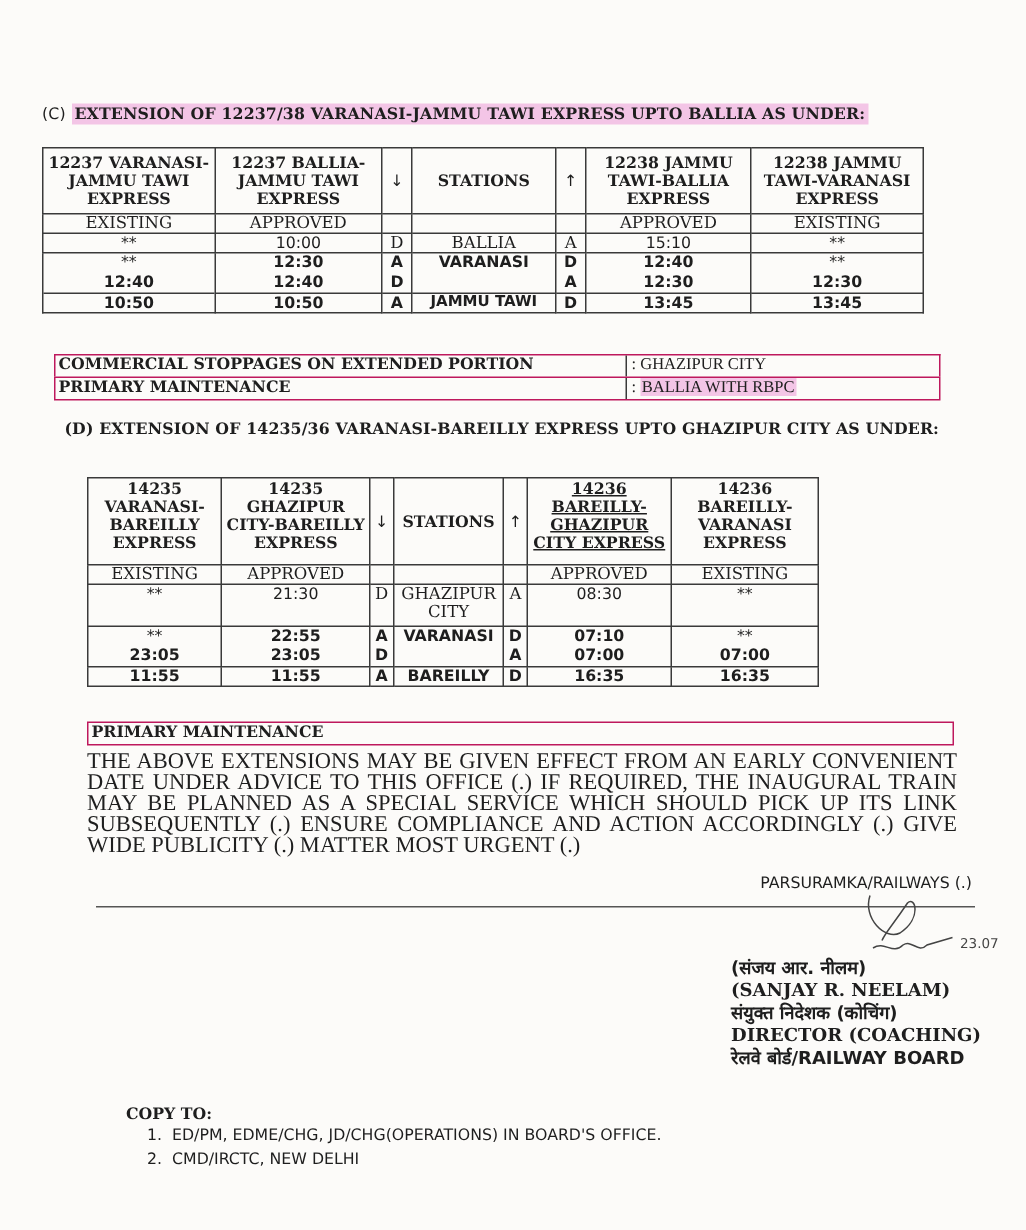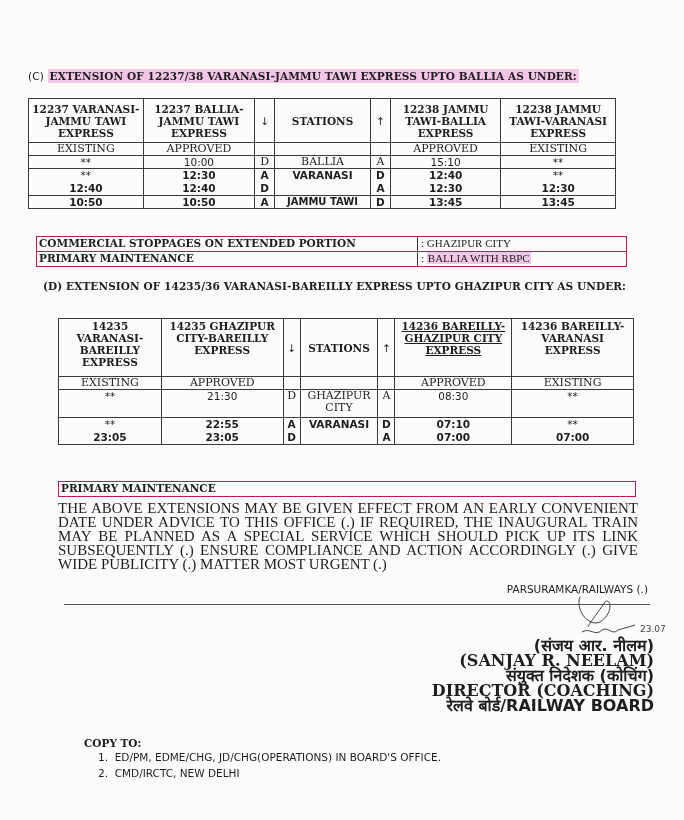--- a/index.html
+++ b/index.html
@@ -38,21 +38,21 @@
     position: absolute; border: 1px solid #be185d;
     font-size: 10.5px; display: flex;
   }
   .info .lbl { font-weight: bold; padding-left: 2px; }
   .info .val { border-left: 1px solid #3a3a3a; padding-left: 3px; font-family: "Liberation Serif", serif; font-size: 11px; }
   .para {
     font-family: Liberation Serif, serif;
     font-size: 15px; line-height: 14px; text-align: justify;
     text-align-last: left;
   }
-  .sig { font-weight: bold; font-size: 16px; text-align: right; line-height: 15px; }
+  .sig { font-weight: bold; font-size: 12px; text-align: left; line-height: 15px; }
   .copy { font-family: "DejaVu Sans", "Liberation Sans", sans-serif; font-size: 10.5px; line-height: 16px; }
 </style>
 </head>
 <body>
 
 <div class="abs heading" style="left:28px; top:70px;">
   <span style="font-family:'DejaVu Sans',sans-serif; font-weight:normal;">(C)</span>
   <span class="hl">EXTENSION OF 12237/38 VARANASI-JAMMU TAWI EXPRESS UPTO BALLIA AS UNDER:</span>
 </div>
 
@@ -145,21 +145,21 @@
   <div class="val" style="flex:1;">
     <span>:</span>
     <span class="hl" style="padding:0 1px;">BALLIA WITH RBPC</span>
   </div>
 </div>
 
 <div class="abs heading" style="left:43px; top:280px; width:590px; white-space:normal; line-height:13px; text-align:justify; text-align-last:left;">
   <span>(D) EXTENSION OF 14235/36 VARANASI-BAREILLY EXPRESS UPTO GHAZIPUR CITY AS UNDER:</span>
 </div>
 
-<table class="tt" style="left:58px; top:318px; width:576px;">
+<table class="tt" style="left:58px; top:318px; width:488px;">
   <colgroup>
     <col style="width:103px">
       <col style="width:122px">
       <col style="width:17px">
       <col style="width:78px">
       <col style="width:17px">
       <col style="width:117px">
       <col style="width:122px">
   </colgroup>
   <tbody>
@@ -210,20 +210,29 @@
     </td>
     <td style="line-height:13px;">
       <div class="b">07:10</div>
       <div class="b">07:00</div>
     </td>
     <td style="line-height:13px;">
       <div class="n stars">**</div>
       <div class="b">07:00</div>
     </td>
   </tr>
+  <tr>
+    <td class="b">11:55</td>
+    <td class="b">11:55</td>
+    <td class="b ad">A</td>
+    <td class="b">BAREILLY</td>
+    <td class="b ad">D</td>
+    <td class="b">16:35</td>
+    <td class="b">16:35</td>
+  </tr>
 </tbody>
   </table>
 
 <div class="info" style="left:58px; top:481px; width:576px; height:14px;">
   <div class="lbl" style="width:328px;">PRIMARY MAINTENANCE</div>
 </div>
 
 <div class="abs para" style="left:58px; top:501px; width:580px;">THE ABOVE EXTENSIONS MAY BE GIVEN EFFECT FROM AN EARLY CONVENIENT DATE UNDER ADVICE TO THIS OFFICE (.) IF REQUIRED, THE INAUGURAL TRAIN MAY BE PLANNED AS A SPECIAL SERVICE WHICH SHOULD PICK UP ITS LINK SUBSEQUENTLY (.) ENSURE COMPLIANCE AND ACTION ACCORDINGLY (.) GIVE WIDE PUBLICITY (.) MATTER MOST URGENT (.)</div>
 
 <div class="abs" style="right:36px; top:583px; font-family:'DejaVu Sans',sans-serif; font-size:10.5px;">PARSURAMKA/RAILWAYS (.)</div>

